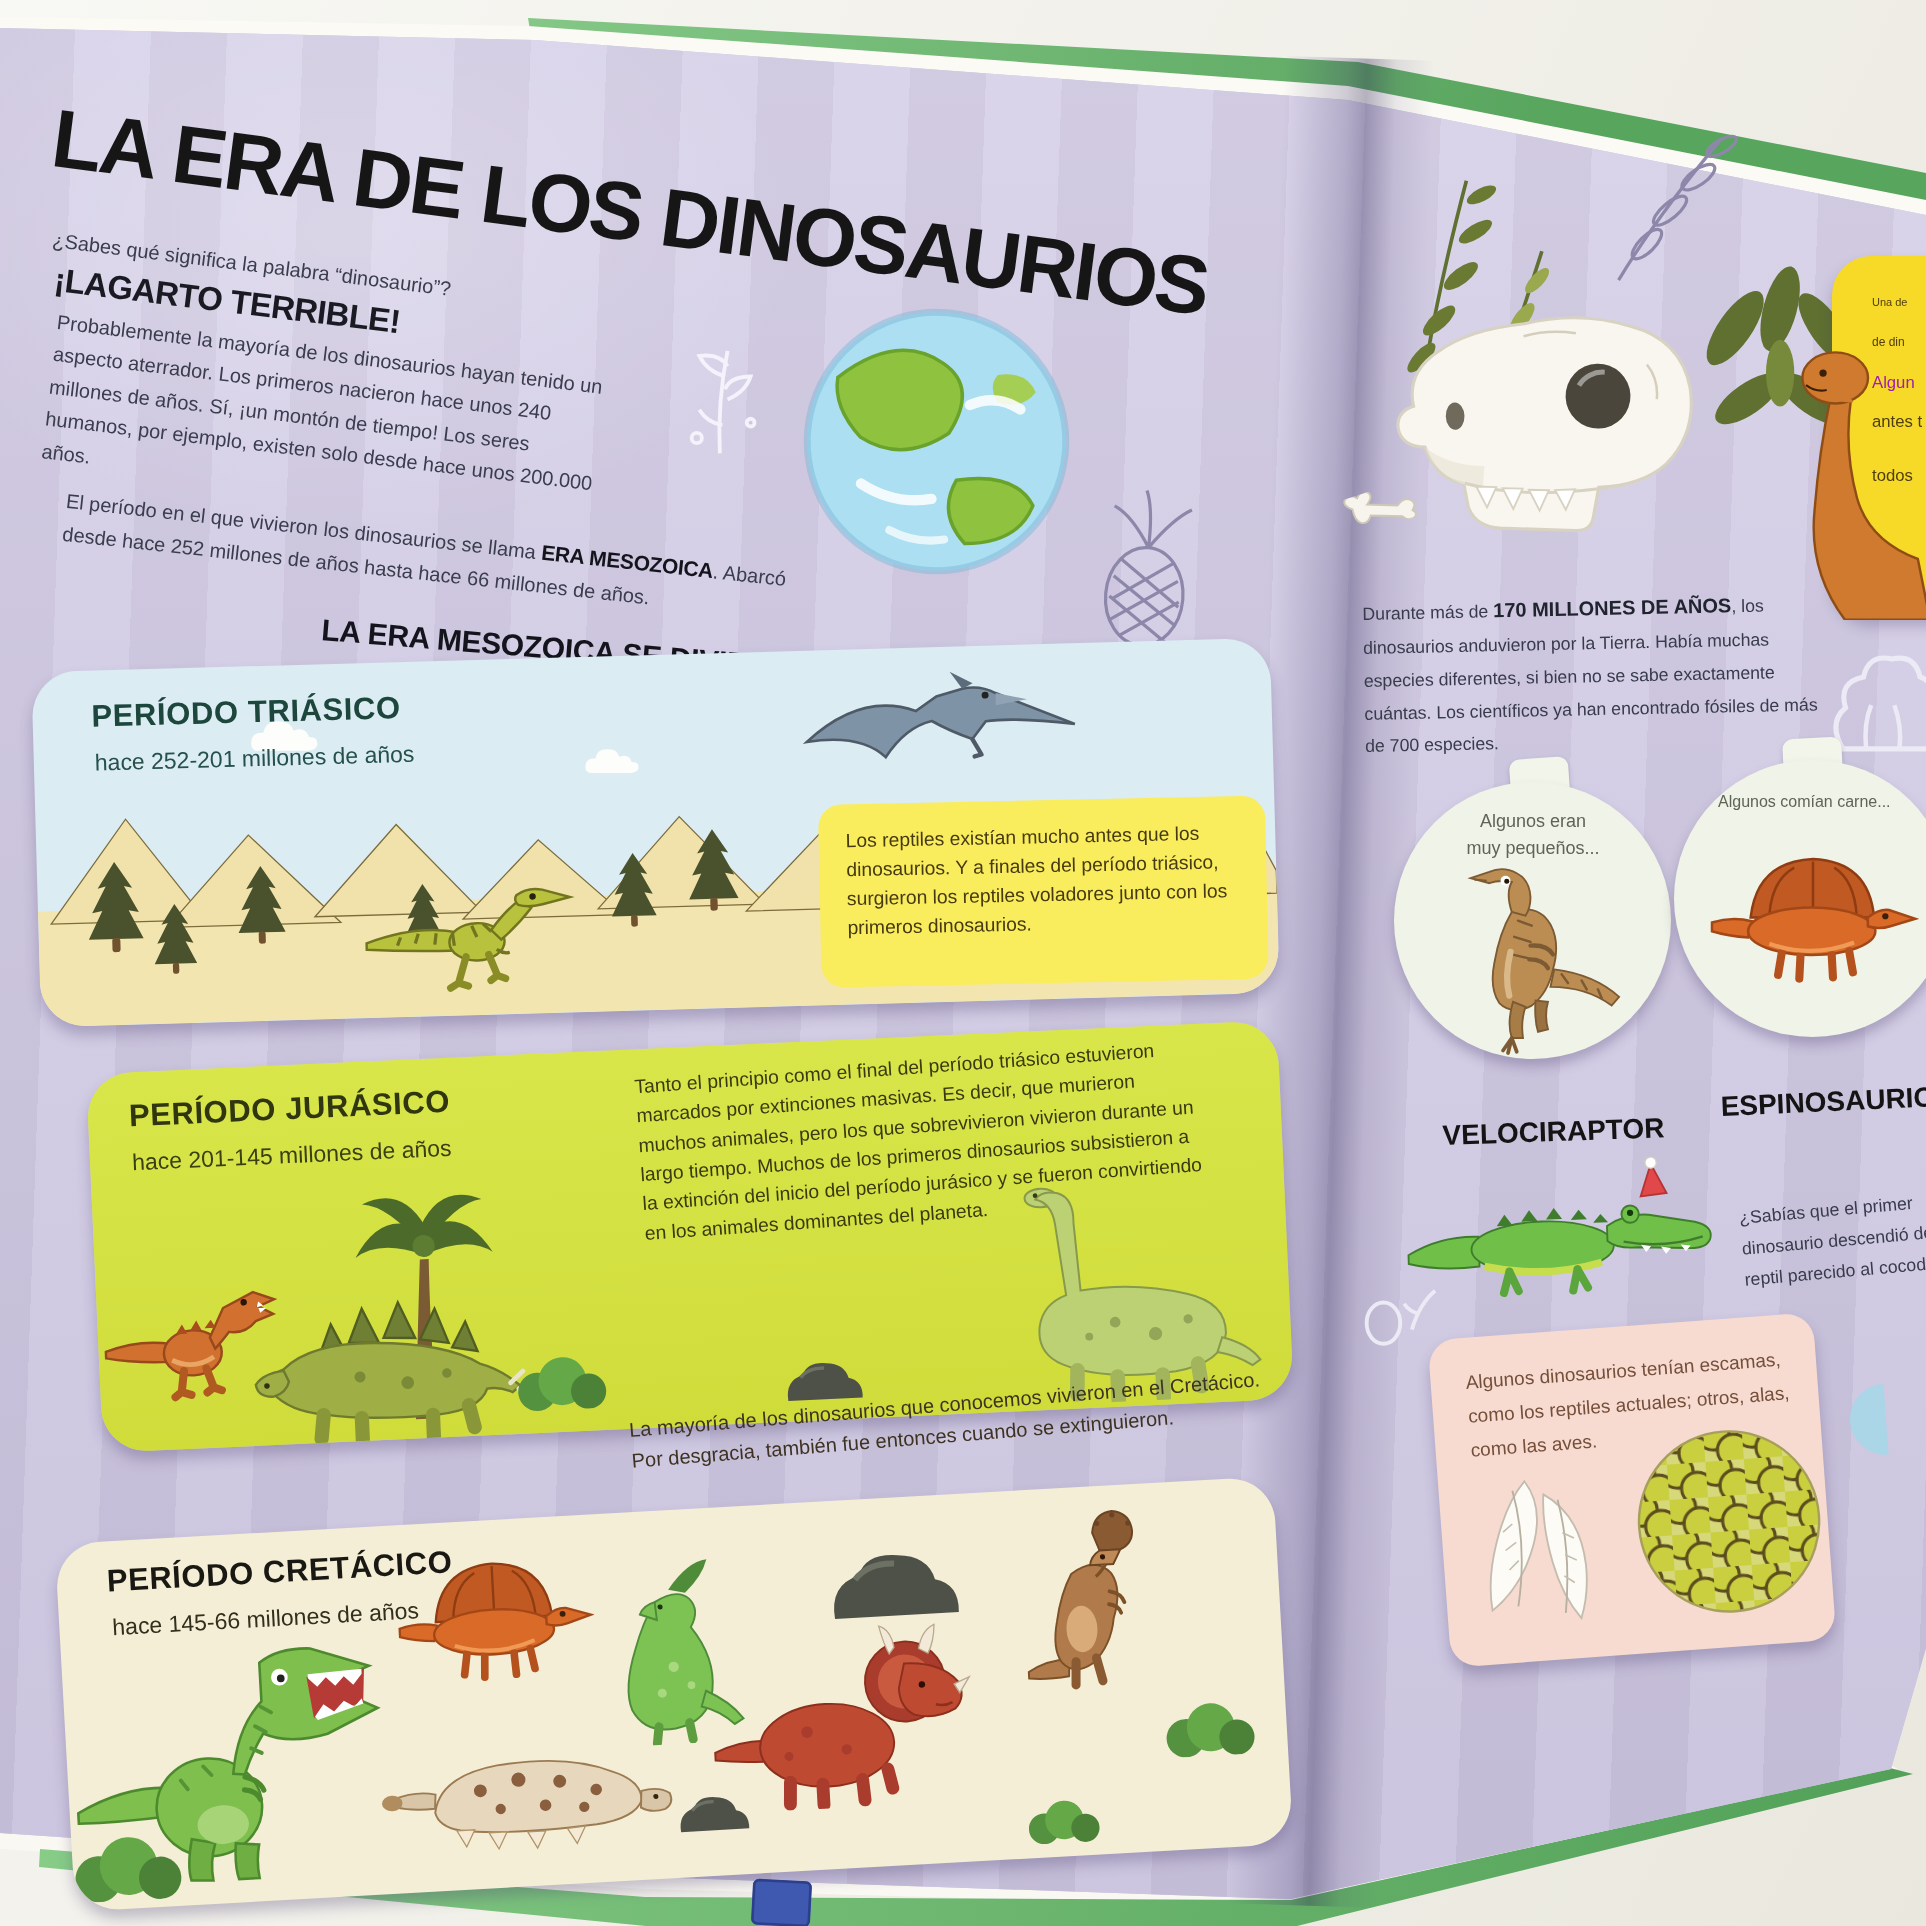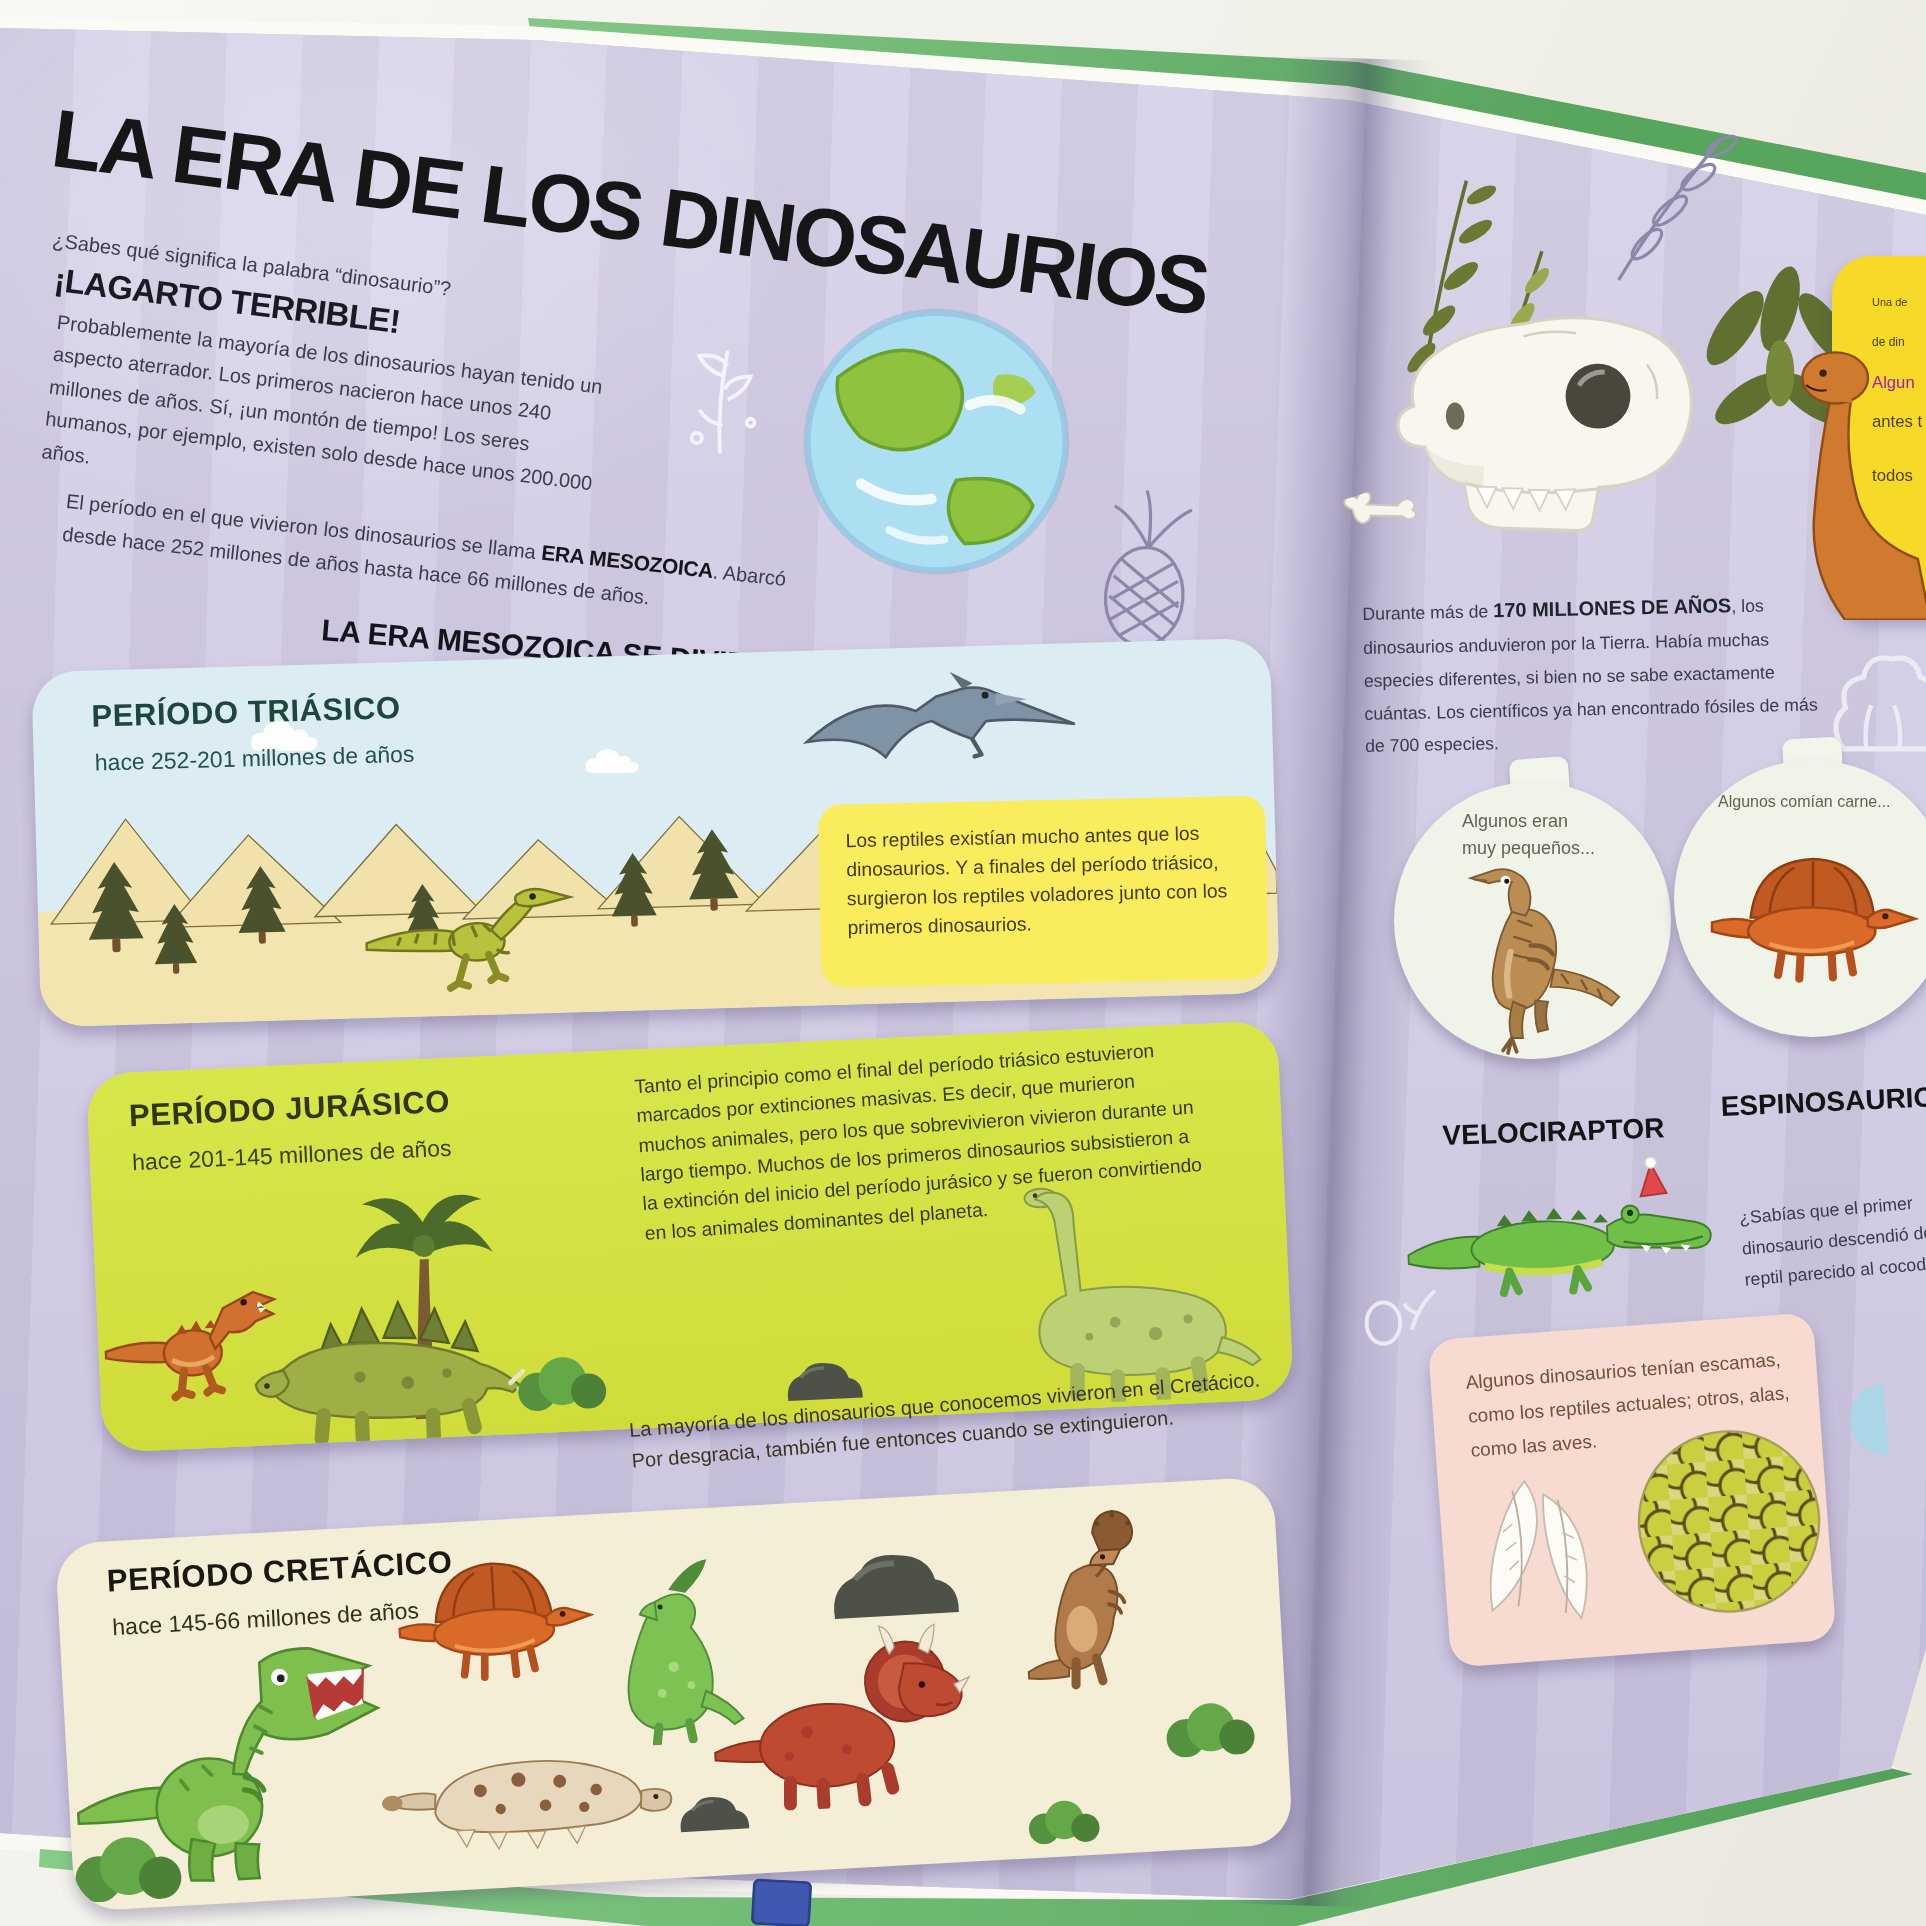--- a/index.html
+++ b/index.html
@@ -431,21 +431,21 @@
     <span>Durante más de </span><span class="disp" style="font-size:20px;color:#20242f">170 MILLONES DE AÑOS</span><span>, los dinosaurios anduvieron por la Tierra. Había muchas especies diferentes, si bien no se sabe exactamente cuántas. Los científicos ya han encontrado fósiles de más de 700 especies.</span>
   </div>
 
   <svg class="abs" style="left:1825px;top:641px" width="122" height="122" viewBox="0 0 95 95">
     <path d="M14 84 Q2 64 16 52 Q10 32 30 28 Q34 10 52 14 Q70 10 74 28 Q90 34 84 54 Q94 66 80 84Z" fill="none" stroke="#eceaf4" stroke-width="4"></path>
     <path d="M32 84 Q30 64 36 50 M58 84 Q60 66 54 50" stroke="#eceaf4" stroke-width="3.5" fill="none"></path>
   </svg>
 
   <div class="tab" style="left:1510px;top:758px;width:59px;height:40px;transform:rotate(-4deg)"></div>
   <div class="circleflap" style="left:1394px;top:782px">
-    <div class="t" style="left:68px;top:26px;width:142px;font-size:18px;line-height:1.5;color:#5e6557;text-align:left">Algunos eran muy pequeños...</div>
+    <div class="t" style="left:68px;top:26px;width:142px;font-size:18px;line-height:1.5;color:#5e6557;text-align:center">Algunos eran muy pequeños...</div>
     <svg class="abs" style="left:40px;top:70px" width="193" height="206" viewBox="0 0 300 330">
       <path d="M188 188 Q252 196 292 232 L280 246 Q240 216 182 216Z" fill="#bb8d52" stroke="#7c5a33" stroke-width="3"></path>
       <path d="M120 96 Q162 82 182 116 Q198 146 186 188 Q178 226 152 246 Q120 262 100 242 Q84 218 92 178 Q100 130 120 96Z" fill="#bb8d52" stroke="#7c5a33" stroke-width="3"></path>
       <path d="M120 96 Q110 66 120 48 Q100 44 84 50 L54 42 L84 32 Q106 22 128 34 Q148 44 150 72 Q150 90 142 102Z" fill="#bb8d52" stroke="#7c5a33" stroke-width="3"></path>
       <circle cx="110" cy="46" r="8" fill="#fff"></circle>
         <circle cx="112" cy="47" r="4" fill="#241606"></circle>
       <path d="M60 44 l20 2" stroke="#7c5a33" stroke-width="3"></path>
       <path d="M150 150 q26 -2 36 14 M148 172 q22 0 30 14" stroke="#7c5a33" stroke-width="7" fill="none" stroke-linecap="round"></path>
       <path d="M122 240 Q112 274 120 298 L138 298 Q134 272 142 248Z" fill="#a87c45" stroke="#7c5a33" stroke-width="3"></path>
       <path d="M120 298 L106 318 M120 298 L128 320 M120 298 L114 322" stroke="#7c5a33" stroke-width="6" stroke-linecap="round"></path>

